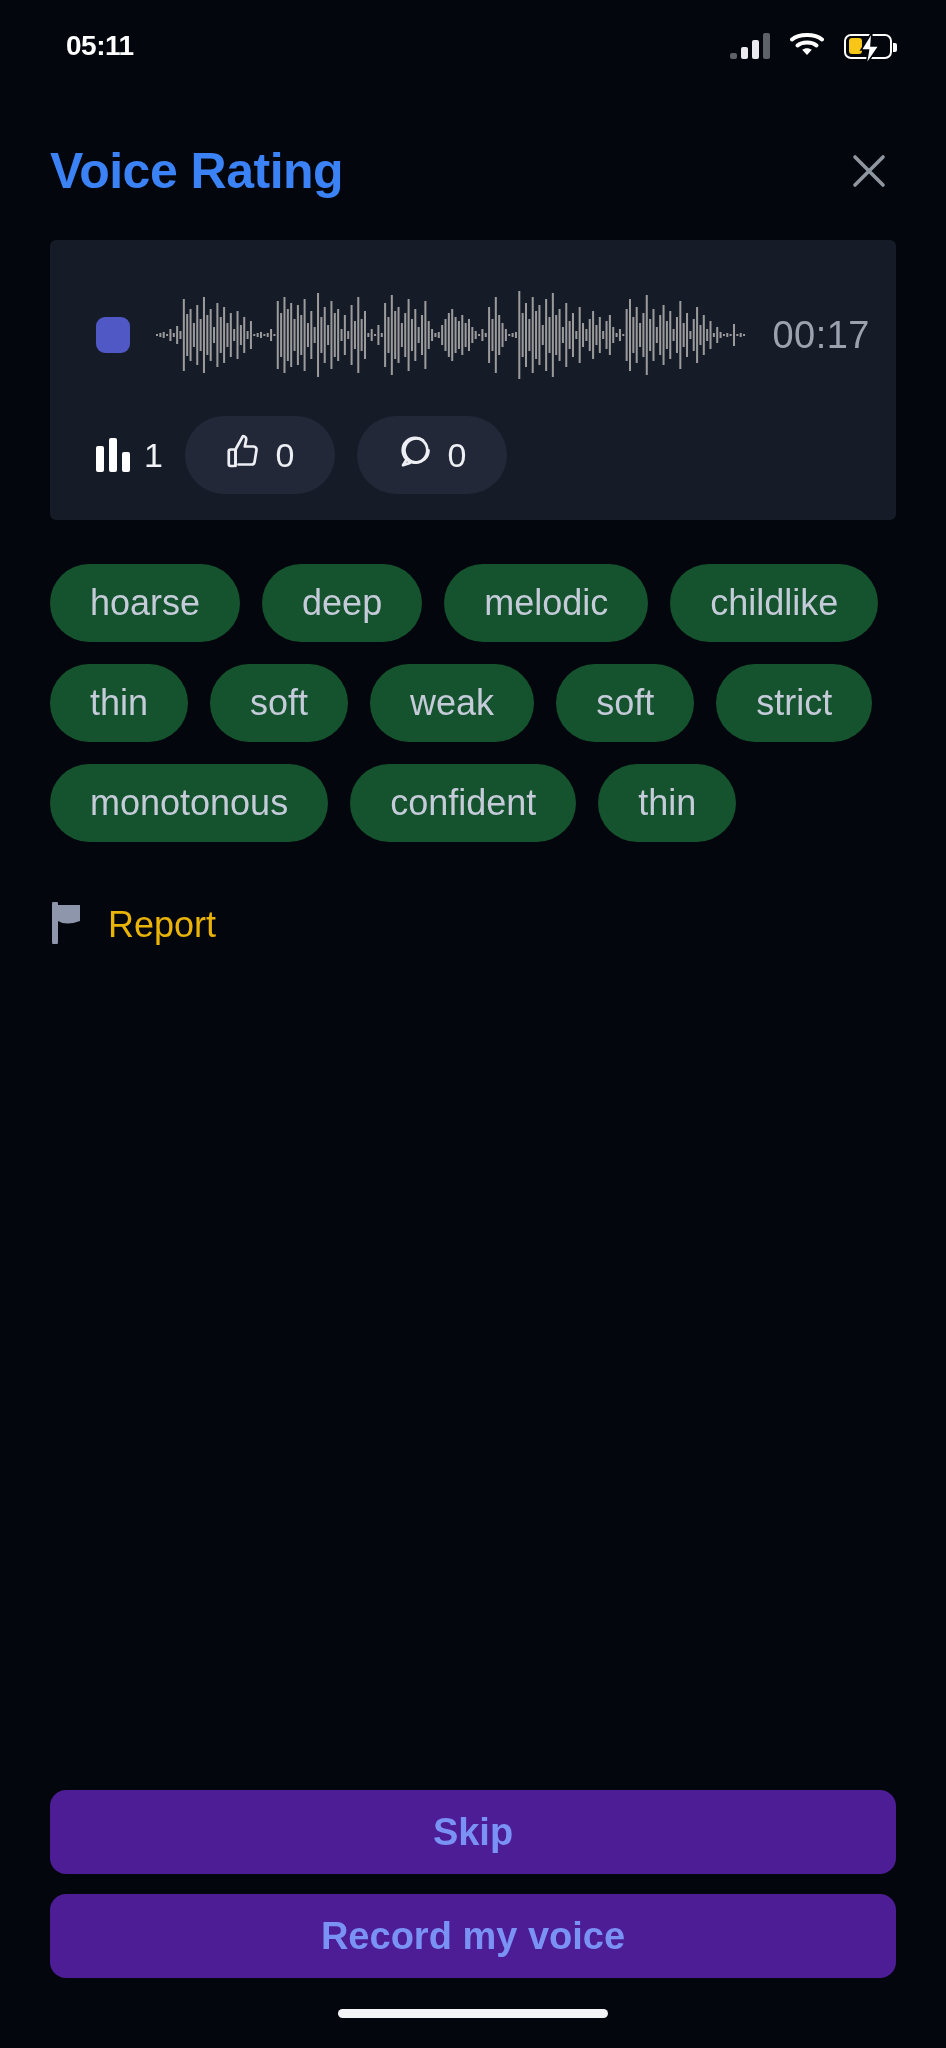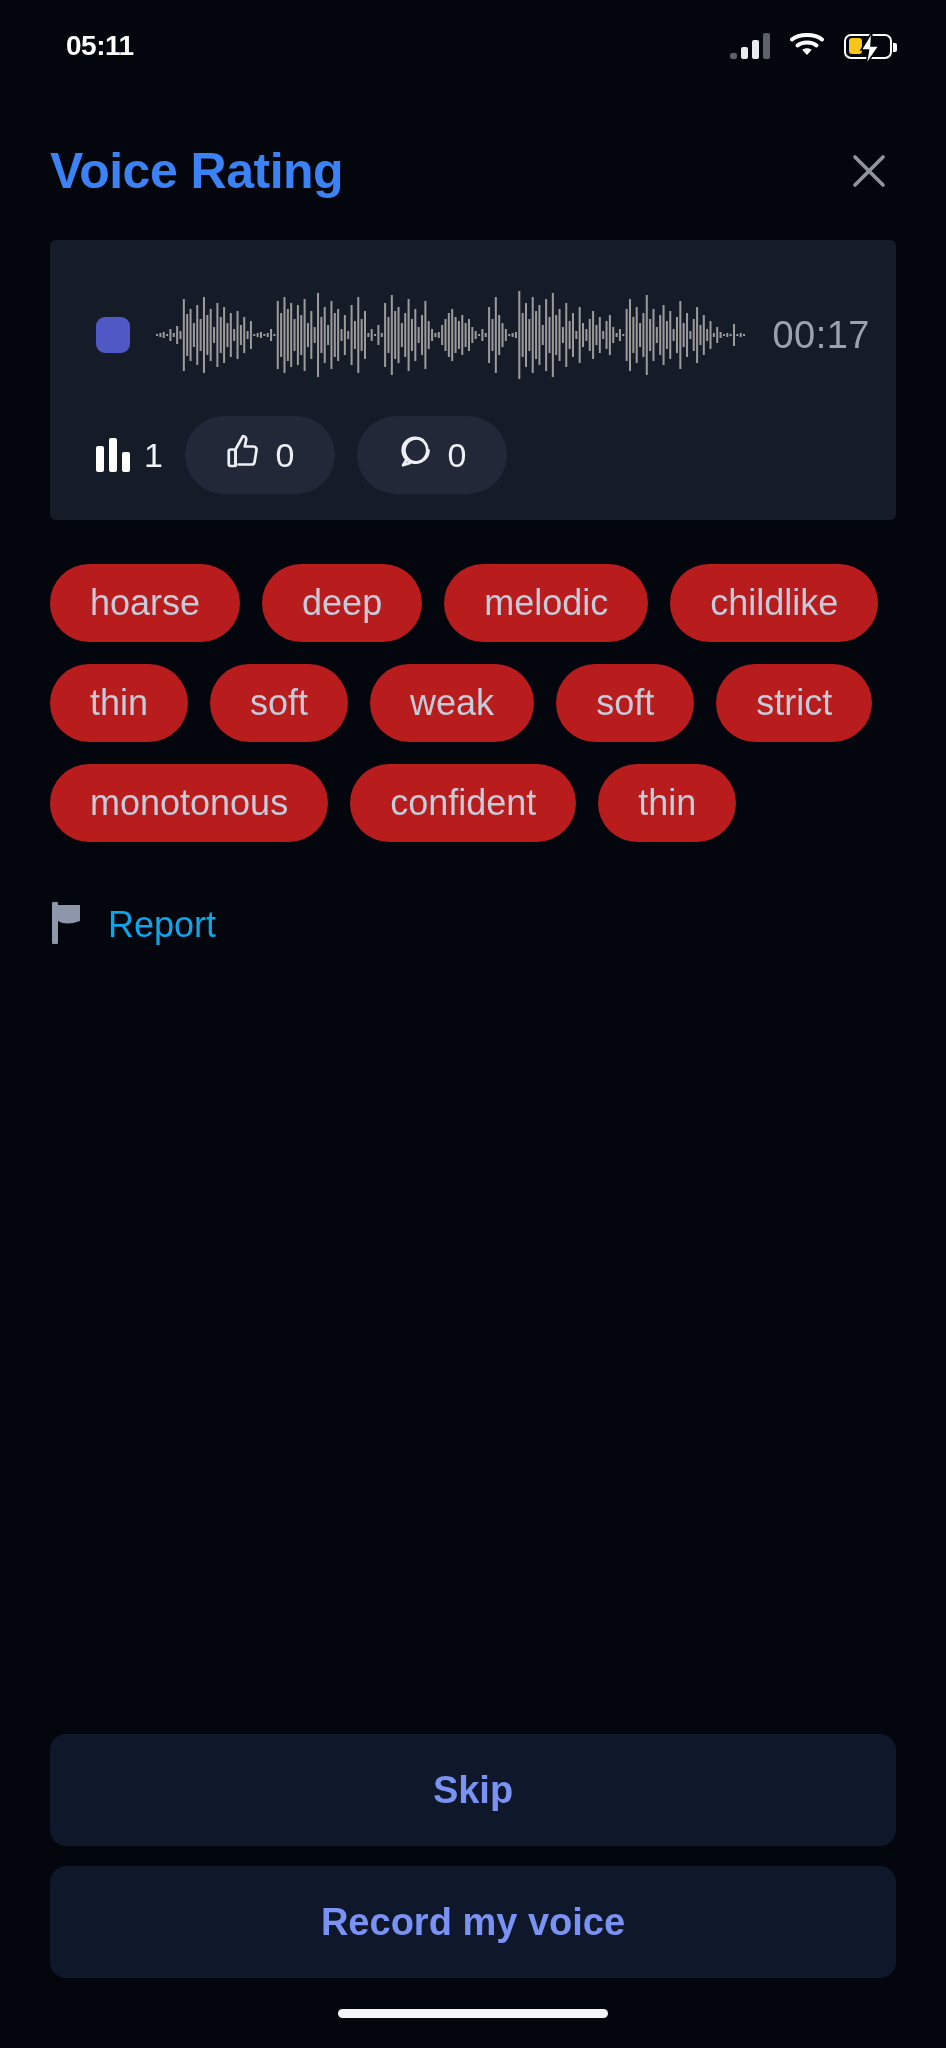--- a/index.html
+++ b/index.html
@@ -129,51 +129,51 @@
 
   
   .tags {
     margin:44px 50px 0 50px;
     display:flex; flex-wrap:wrap; gap:22px 22px;
     flex:0 0 auto;
   }
   .chip {
     height:78px;
     border-radius:39px;
-    background:#b91c1c;
+    background:#14532d;
     display:flex; align-items:center; justify-content:center;
     padding:0 40px;
     color:#c5cbd9;
     font-size:36px;
     white-space:nowrap;
     cursor:pointer;
     text-align:center;
   }
 
   
   .report-row {
     margin:60px 50px 0 50px;
     display:flex; align-items:center; gap:20px;
     cursor:pointer;
     flex:0 0 auto;
   }
-  .report-label { color:#0ea5e9; font-size:36px; }
+  .report-label { color:#eab308; font-size:36px; }
 
   .spacer { flex:1 1 auto; }
 
   
   .actions {
     margin:0 50px;
     display:flex; flex-direction:column; gap:20px;
     flex:0 0 auto;
   }
   .action-btn {
-    height:112px;
+    height:84px;
     border-radius:16px;
-    background:#0f172a;
+    background:#4c1d95;
     display:flex; align-items:center; justify-content:center;
     color:#7b92f5;
     font-size:38px;
     font-weight:700;
     cursor:pointer;
     border:none;
     font-family:"Liberation Sans", sans-serif;
   }
 
   .home-bar-wrap {

